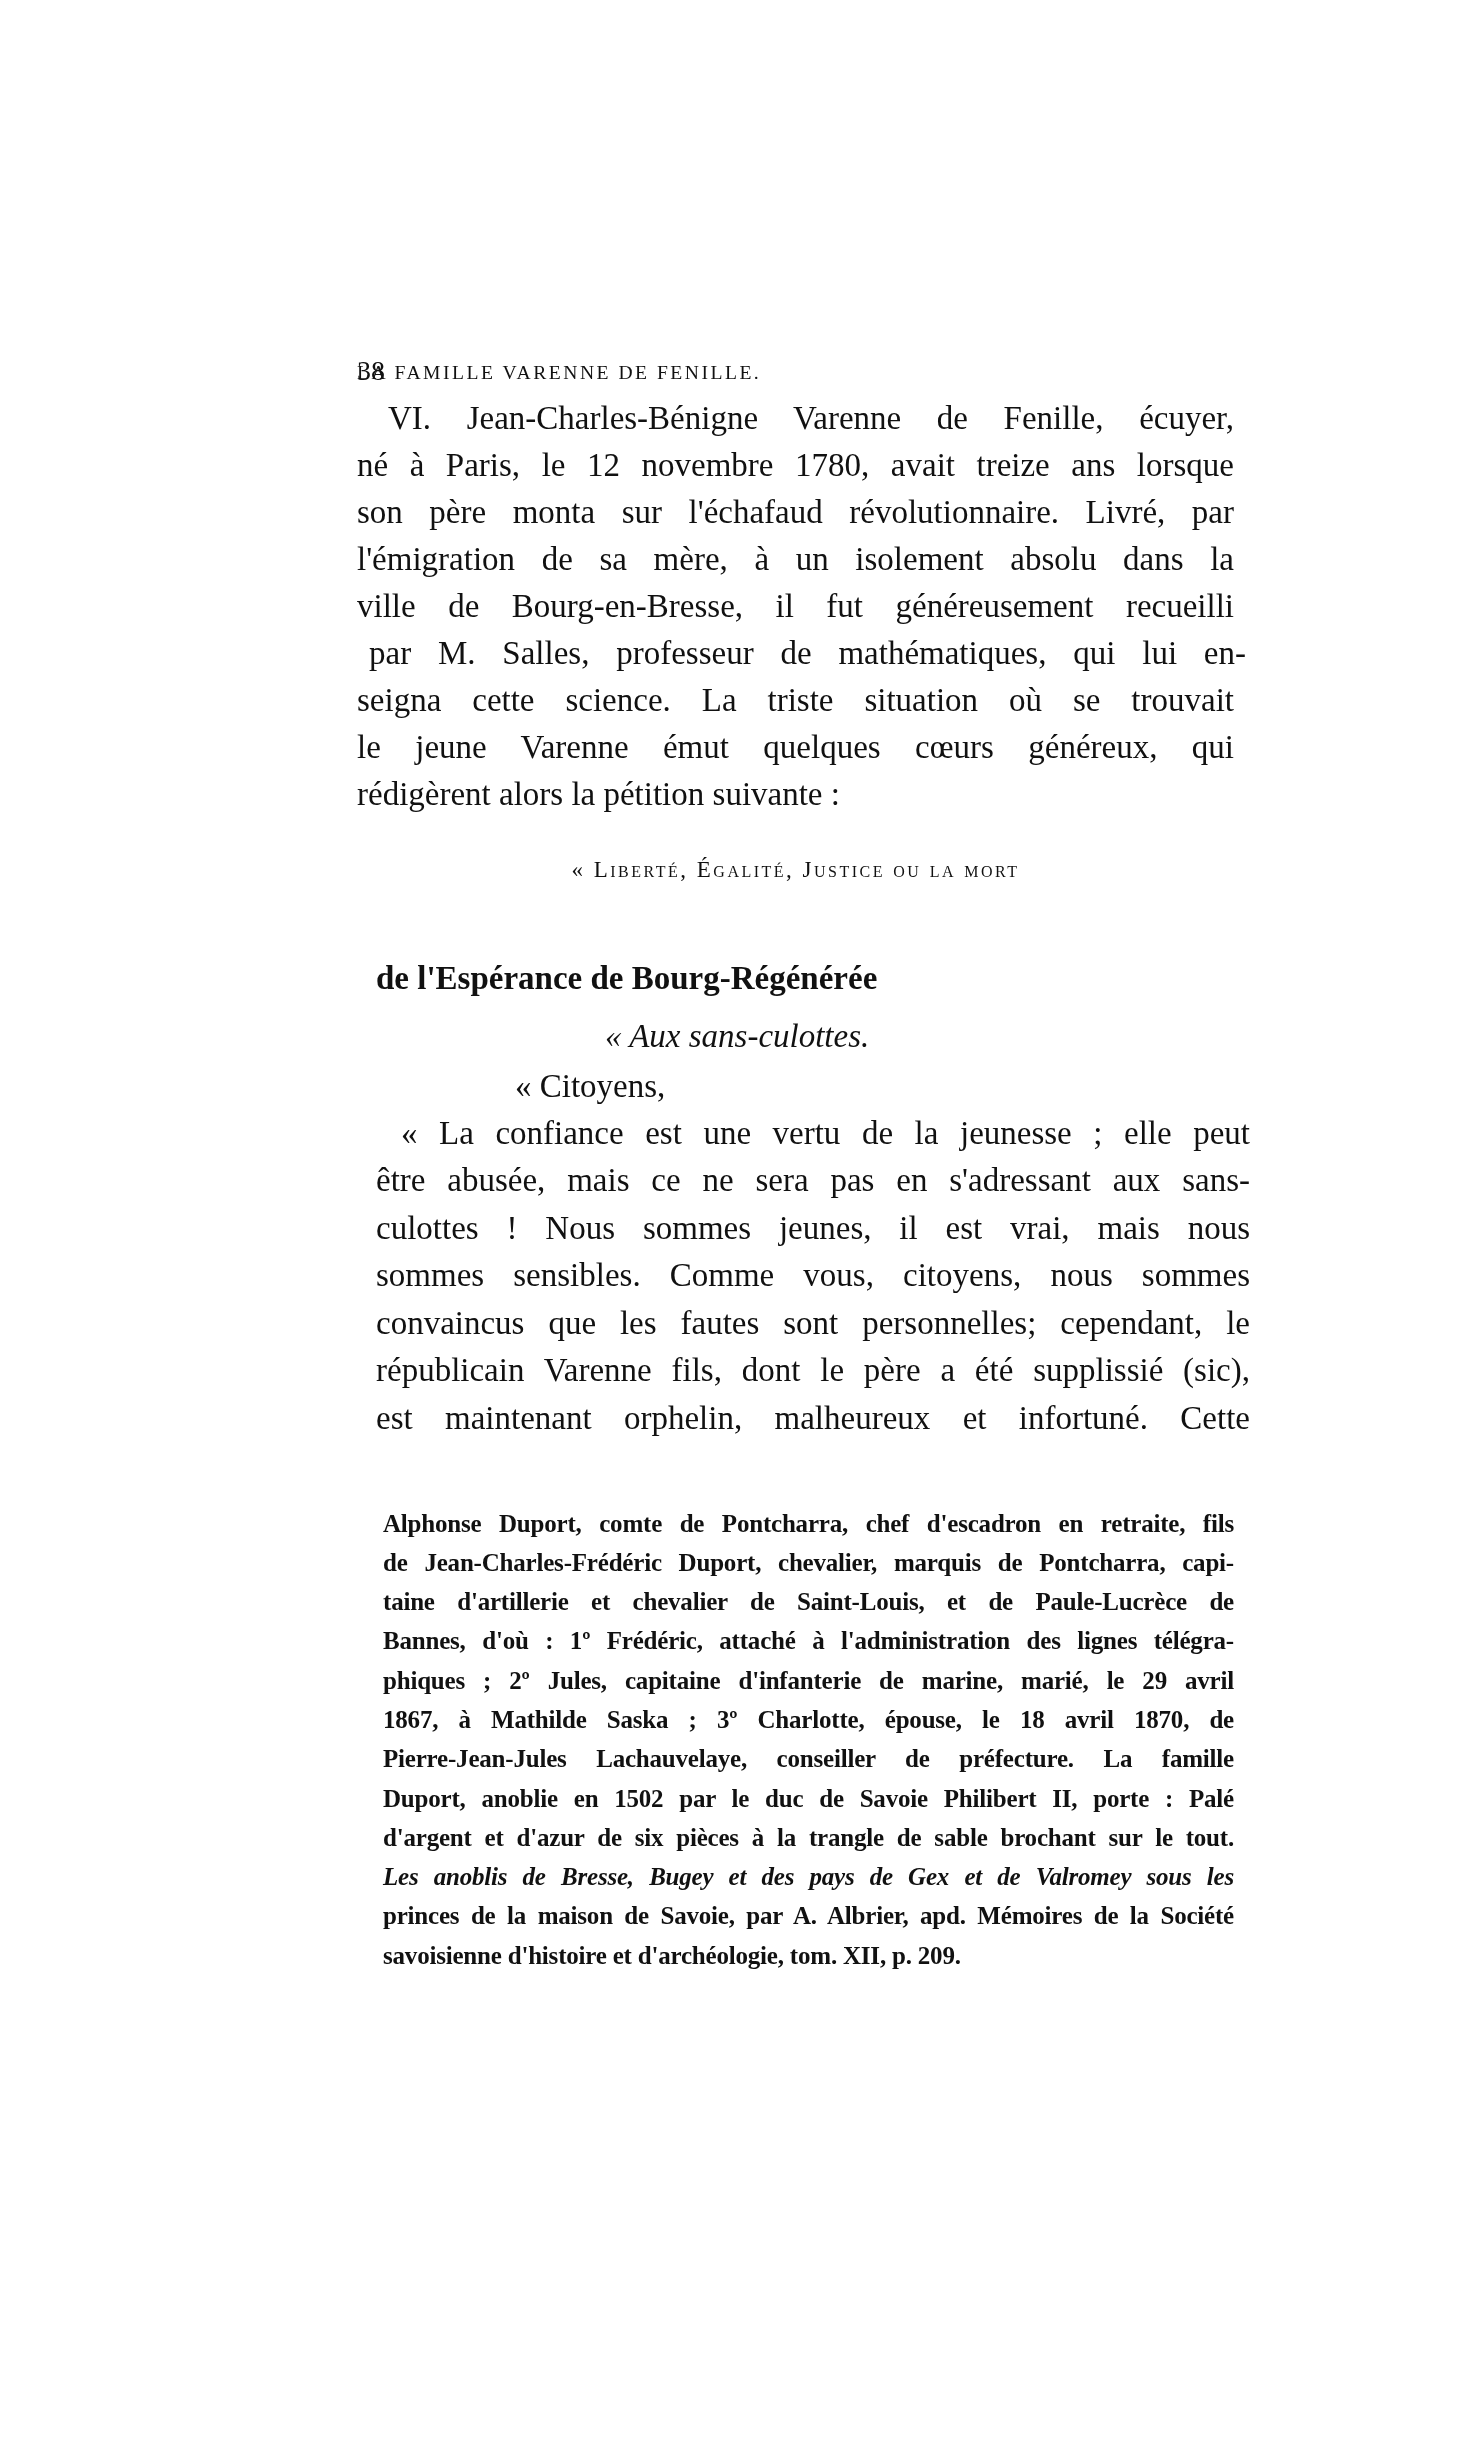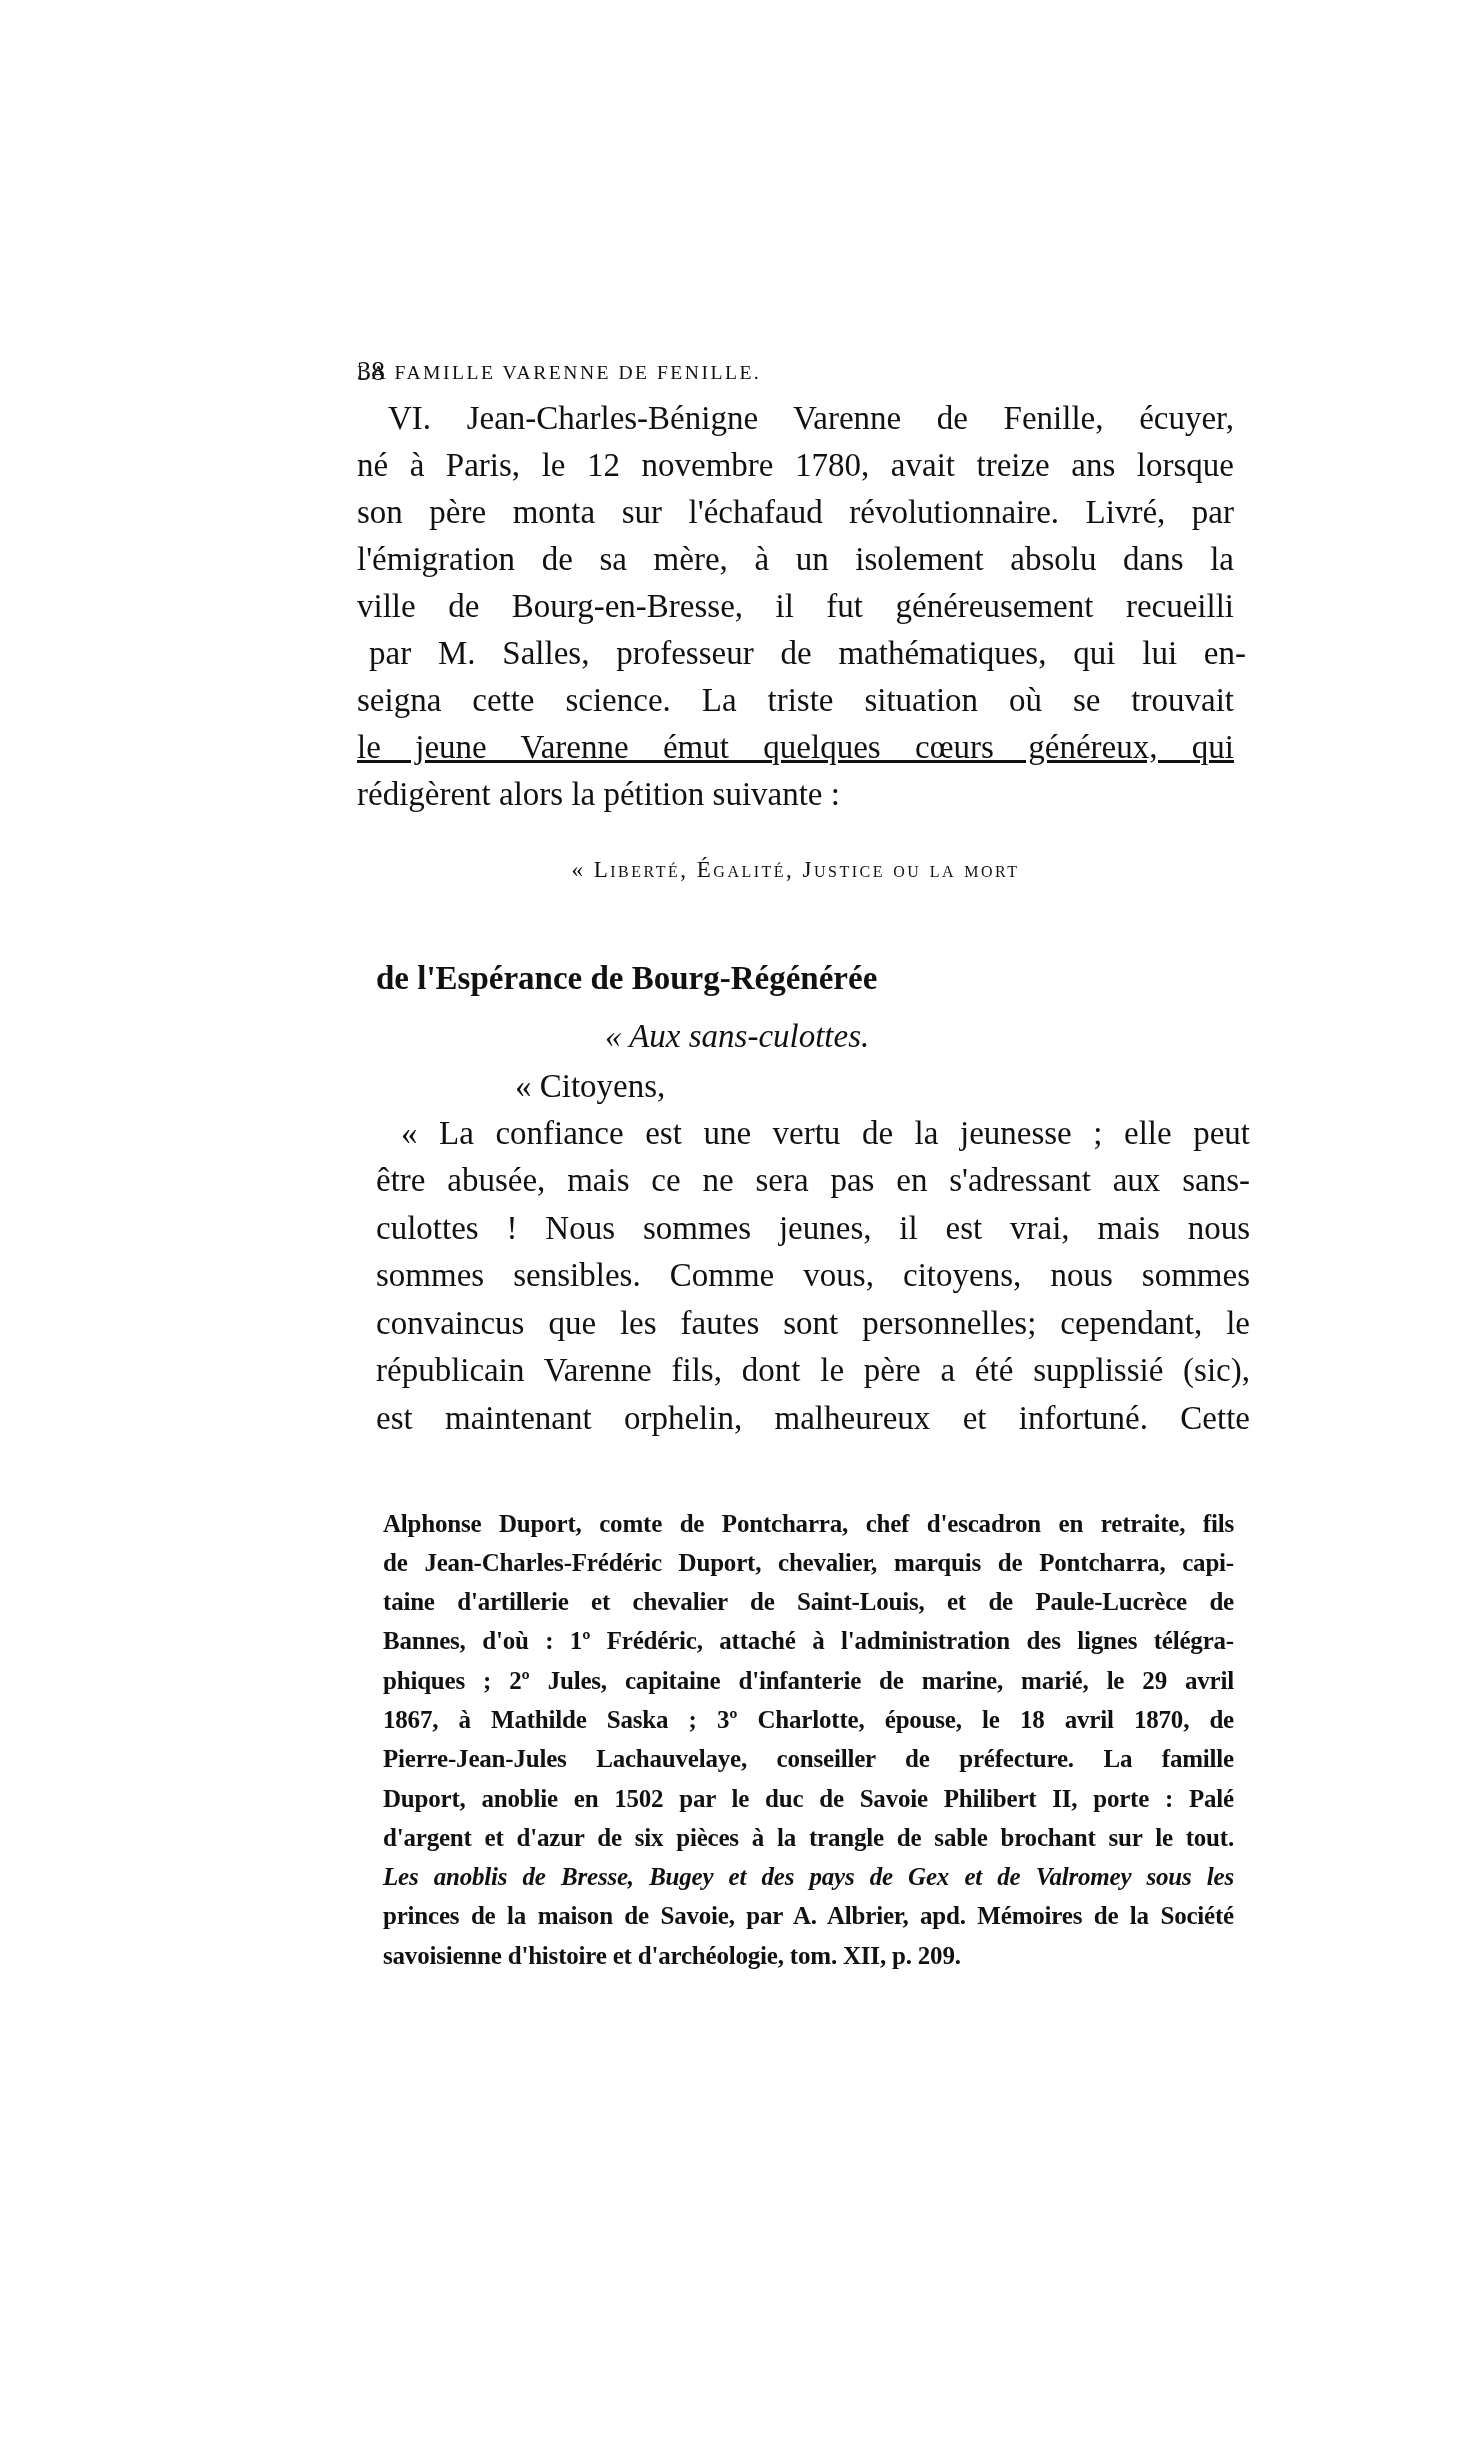--- a/index.html
+++ b/index.html
@@ -32,21 +32,21 @@
     <div class="running-head">LA FAMILLE VARENNE DE FENILLE.</div>
   </div>
 
   <div class="line" style="top:391px; left:388px; width:846px;">VI. Jean-Charles-Bénigne Varenne de Fenille, écuyer,</div>
   <div class="line" style="top:438px;">né à Paris, le 12 novembre 1780, avait treize ans lorsque</div>
   <div class="line" style="top:485px;">son père monta sur l'échafaud révolutionnaire. Livré, par</div>
   <div class="line" style="top:532px;">l'émigration de sa mère, à un isolement absolu dans la</div>
   <div class="line" style="top:579px;">ville de Bourg-en-Bresse, il fut généreusement recueilli</div>
   <div class="line" style="top:626px;margin-left:12px;">par M. Salles, professeur de mathématiques, qui lui en-</div>
   <div class="line" style="top:673px;">seigna cette science. La triste situation où se trouvait</div>
-  <div class="line" style="top:720px;text-decoration:underline;">le jeune Varenne émut quelques cœurs généreux, qui</div>
+  <div class="line" style="top:720px;">le jeune Varenne émut quelques cœurs généreux, qui</div>
   <div class="line last" style="top:767px;">rédigèrent alors la pétition suivante :</div>
 
   <div class="motto" style="top:849px;">« Liberté, Égalité, Justice ou la mort</div>
 
   <div class="line last" style="top:951px; left:376px;font-weight:bold;">de l'Espérance de Bourg-Régénérée</div>
 
   <div class="line centered" style="top:1009px; left:605px; width:491px; font-style:italic;">« Aux sans-culottes.</div>
 
   <div class="line centered" style="top:1059px; left:515px; width:327px;">« Citoyens,</div>
 

